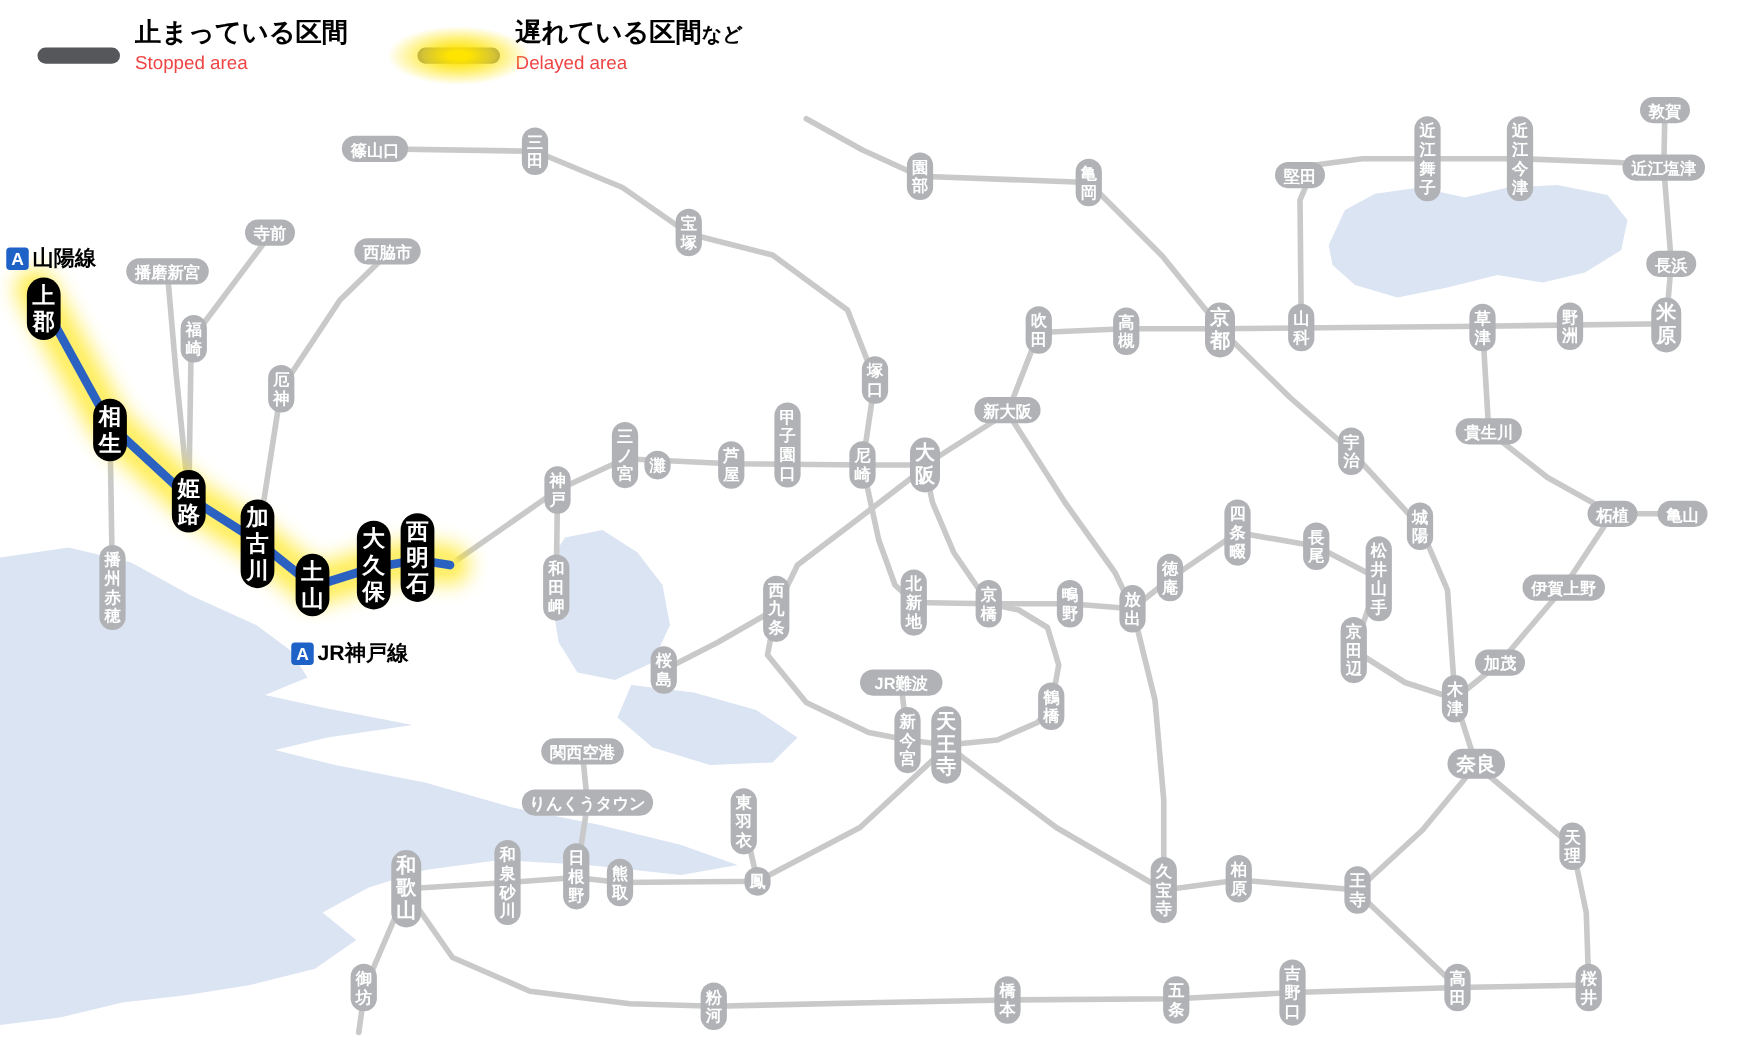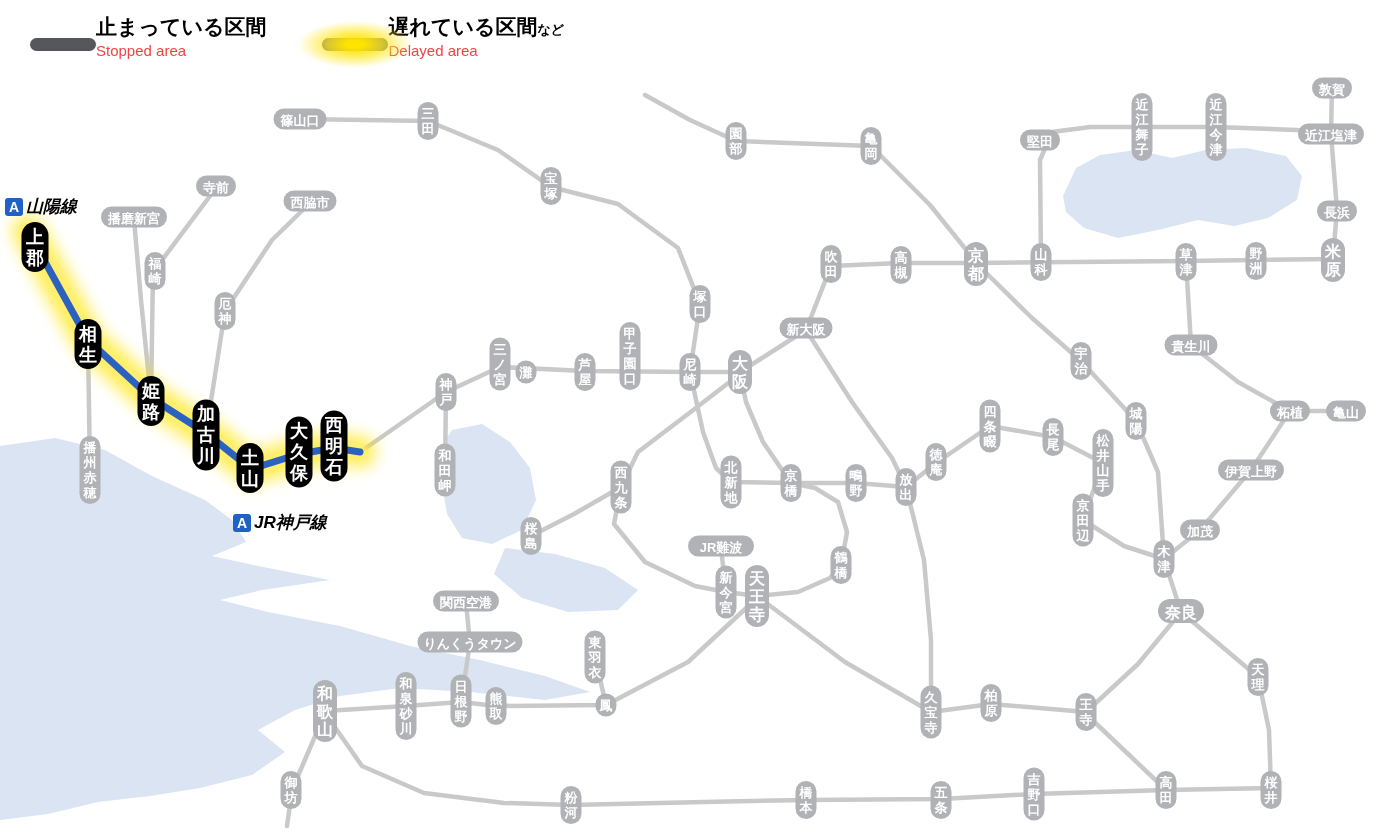--- a/index.html
+++ b/index.html
@@ -2,32 +2,32 @@
 <html><head>
 <meta charset="utf-8">
 <style>
   html,body{margin:0;padding:0;background:#fff;}
   body{font-family:"Liberation Sans","DejaVu Sans",sans-serif;}
   .stage{position:relative;width:1400px;height:834px;background:#fff;overflow:hidden;}
   #map-svg{position:absolute;left:0;top:0;}
   #map-svg text{font-family:"Liberation Sans","DejaVu Sans",sans-serif;}
 
   .legend{position:absolute;left:30px;top:12px;display:flex;gap:56px;}
-  .legend-item{display:flex;}
+  .legend-item{display:flex;gap:12px;}
   .bar{width:66px;height:13px;border-radius:7px;background:#55575a;margin-top:26px;position:relative;z-index:0;flex:none;}
   .bar.glow::before{content:"";position:absolute;left:-24px;top:-17px;width:114px;height:47px;z-index:-1;
     background:radial-gradient(closest-side,#ffe400 15%,rgba(255,232,40,.75) 50%,rgba(255,232,40,0) 100%);}
   .legend-text .ja{font-size:21px;font-weight:bold;color:#000;line-height:1.4;}
-  .legend-text .suffix{font-size:13px;font-weight:bold;}
+  .legend-text .suffix{font-size:16px;font-weight:bold;}
   .legend-text .en{font-size:15px;color:#ef4444;margin-top:1px;}
 
   .line-label{position:absolute;display:flex;align-items:center;gap:3px;}
   .line-badge{width:18px;height:18px;background:#1e62c8;color:#fff;font-weight:bold;font-size:14px;
     display:flex;align-items:center;justify-content:center;border-radius:3px;flex:none;}
-  .line-name{font-size:17px;font-weight:bold;color:#000;white-space:nowrap;font-style:italic;}
+  .line-name{font-size:17px;font-weight:bold;color:#000;white-space:nowrap;}
   #label-sanyo{left:5px;top:195px;}
   #label-kobe{left:233px;top:511px;}
 </style>
 </head>
 <body>
 
 <div class="stage">
   <svg id="map-svg" width="1400" height="834" viewBox="0 0 1400 834">
       <defs>
         <filter id="gblur" x="-60%" y="-60%" width="220%" height="220%">

